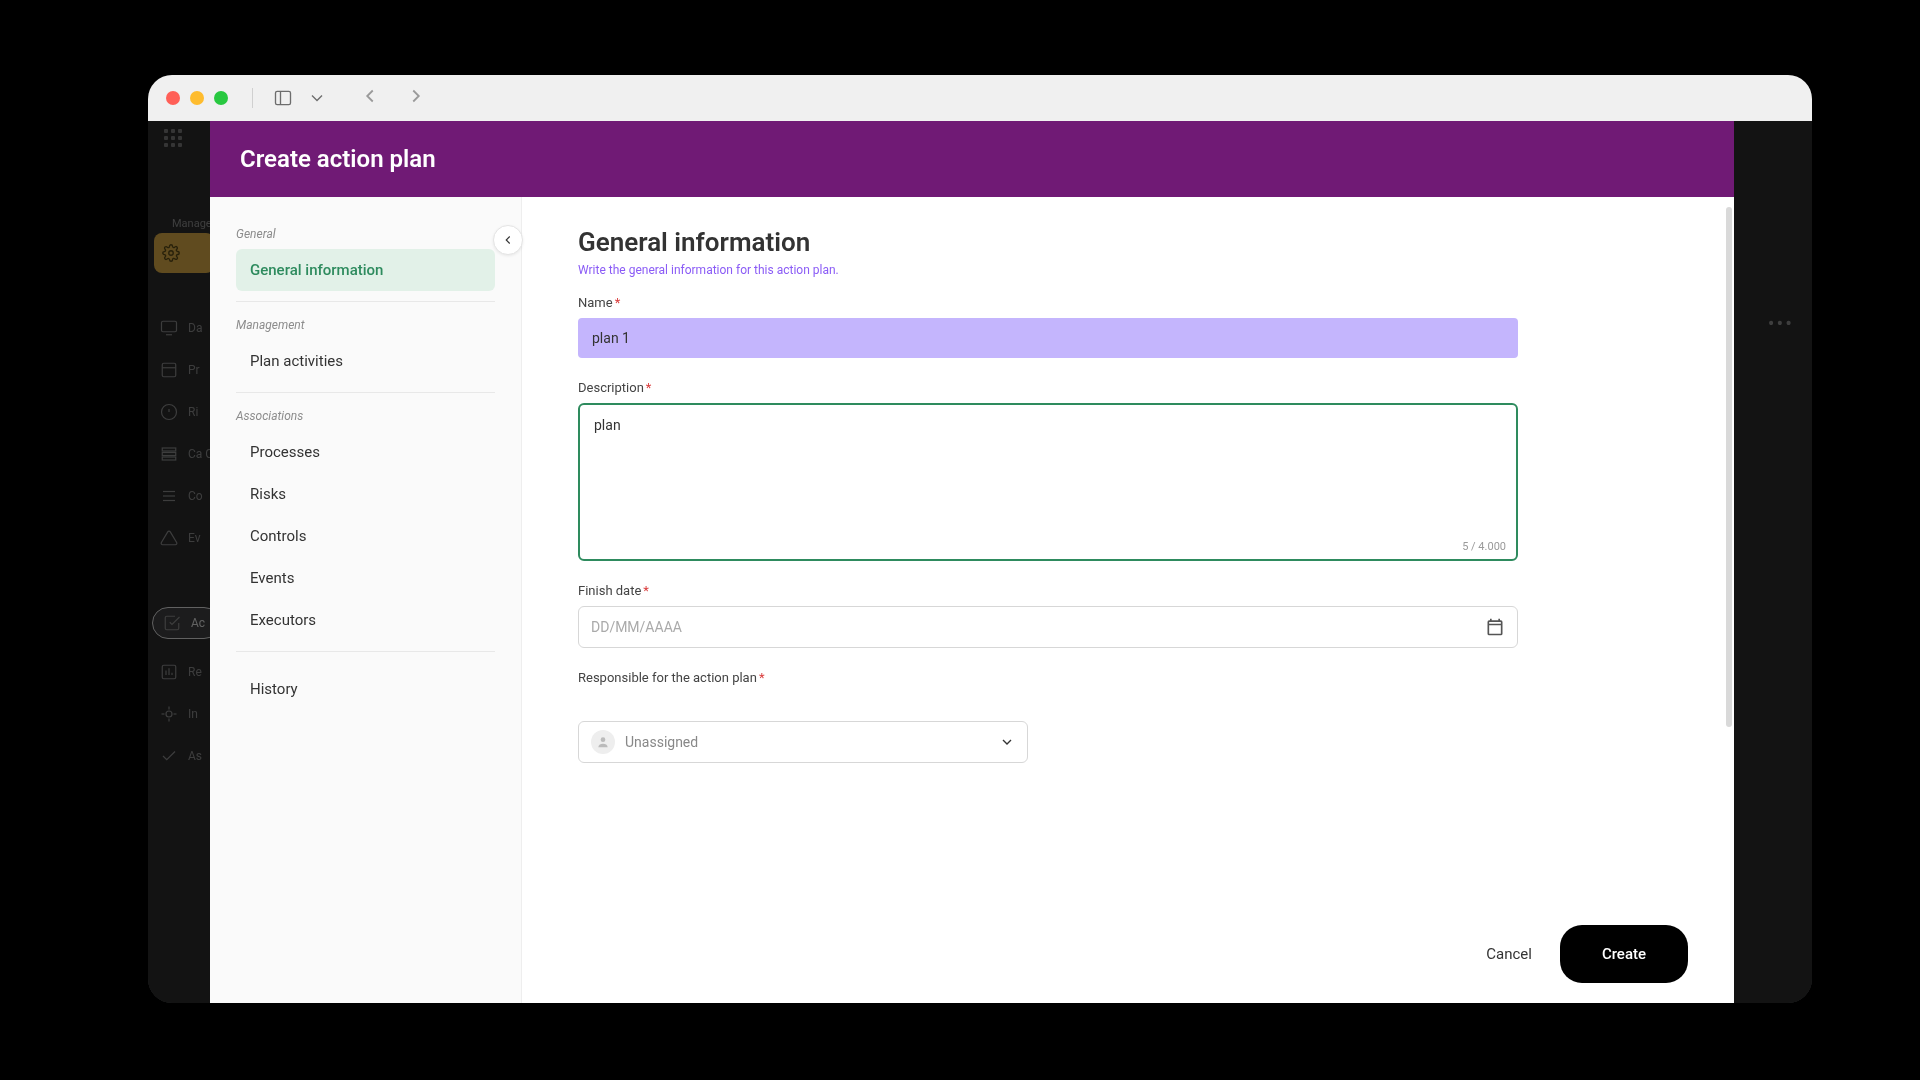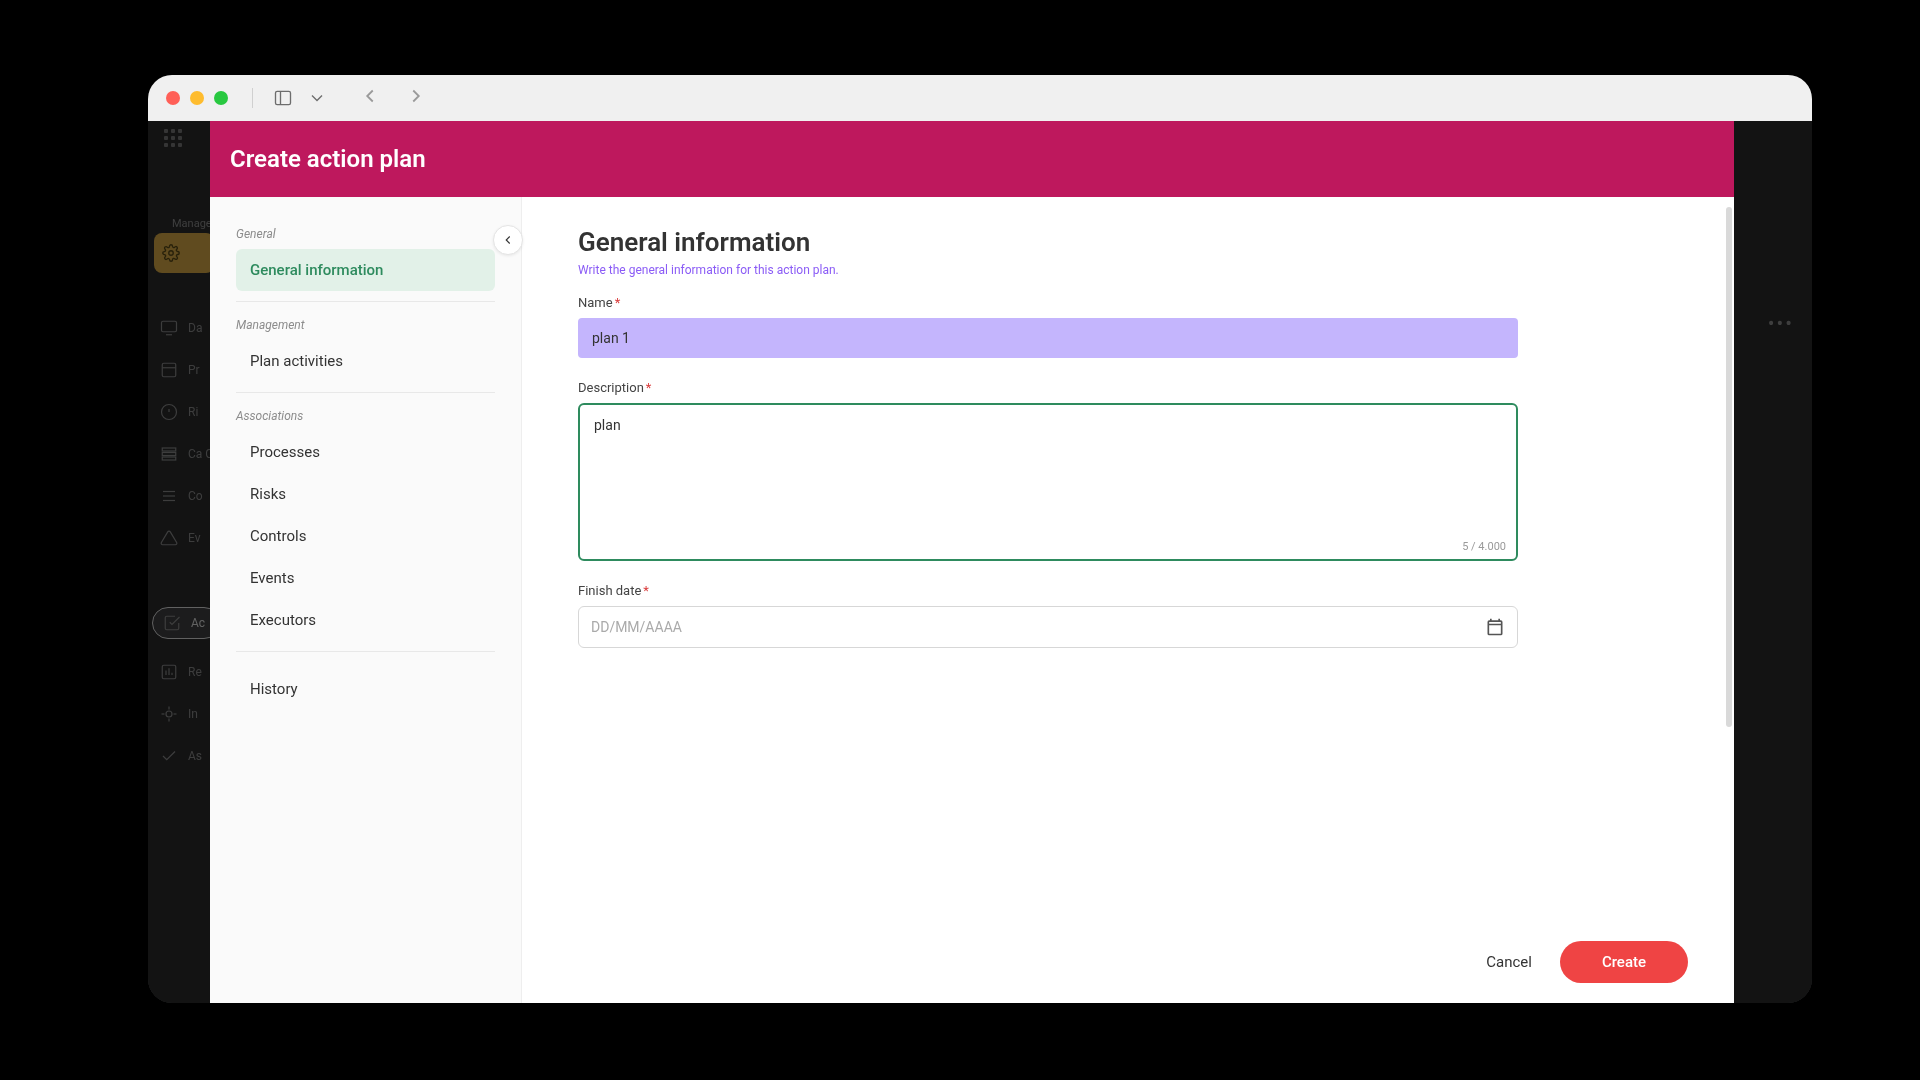--- a/index.html
+++ b/index.html
@@ -28,21 +28,21 @@
 .ad-chip svg{ width:18px;height:18px; stroke:#5a4a18; fill:none; stroke-width:1.8;}
 .ad-items { position:absolute; left:12px; top:198px; display:flex; flex-direction:column; gap:24px; }
 .ad-item { display:flex; align-items:center; gap:10px; color:#888; font-size:12px; }
 .ad-item svg{ width:18px;height:18px; stroke:#888; fill:none; stroke-width:1.6;}
 .ad-item.sel { color:#d9d9d9; }
 .ad-item.sel-wrap { background:#3e3f40; border-radius:18px; padding:6px 10px; margin-left:-8px; }
 .ad-dots { position:absolute; right:18px; top:190px; font-size:20px; color:#8a8a8a; letter-spacing:2px; }
 
 
 .modal { position:absolute; left:62px; top:46px; right:78px; bottom:0; background:#fff; display:flex; flex-direction:column; z-index:5; }
-.modal-header { background:#be185d; color:#fff; padding:24px 20px; font-size:24px; font-weight:600; }
+.modal-header { background:#701a75; color:#fff; padding:24px 30px; font-size:24px; font-weight:600; }
 .modal-body { flex:1; display:flex; min-height:0; position:relative; }
 
 
 .panel-left { width:312px; background:#fafafa; border-right:1px solid #eee; padding:24px 0 12px; position:relative; display:flex; flex-direction:column; }
 .collapse-btn { position:absolute; right:-2px; top:28px; width:30px;height:30px; background:#fff; border-radius:50%; border:1px solid #e4e4e4; display:flex; align-items:center; justify-content:center; box-shadow:0 1px 3px rgba(0,0,0,.08); cursor:pointer; }
 .collapse-btn svg{width:14px;height:14px;stroke:#333;fill:none;stroke-width:2;}
 .pl-group { padding: 6px 26px 0; }
 .pl-caption { font-size:12px; color:#8c8c8c; margin-bottom:8px;font-style:italic; }
 .pl-item { padding:12px 14px; font-size:15px; color:#333; cursor:pointer; border-radius:6px; }
 .pl-item.active { background:#e2f1e8; color:#2e8b5e; font-weight:500; }
@@ -70,21 +70,21 @@
 .cal-ico svg{width:100%;height:100%;fill:#555;}
 .sel-wrap { display:flex; align-items:center; border:1px solid #d7d7d7; border-radius:6px; padding:8px 12px; gap:10px; max-width:450px; cursor:pointer;margin-top:36px; }
 .avatar { width:24px;height:24px;border-radius:50%;background:#eee;display:flex;align-items:center;justify-content:center; }
 .avatar svg{width:14px;height:14px;fill:#bbb;}
 .sel-text{flex:1; font-size:14px; color:#888;}
 .chev{width:16px;height:16px;}
 .chev svg{width:100%;height:100%;stroke:#333;fill:none;stroke-width:2;}
 
 .actions { margin-top:auto; display:flex; justify-content:flex-end; gap:14px; align-items:center; padding-top:20px; }
 .btn-cancel { background:none; border:none; font-size:15px; color:#333; cursor:pointer; padding:10px 14px; }
-.btn-create { background:#ef4444; color:#fff; border:none; border-radius:22px; padding:12px 42px; font-size:15px; font-weight:500; cursor:pointer; }
+.btn-create { background:#000000; color:#fff; border:none; border-radius:22px; padding:20px 42px; font-size:15px; font-weight:500; cursor:pointer; }
 
 .scrollbar { position:absolute; right:2px; top:10px; width:6px; height:520px; background:#d9d9d9; border-radius:3px; }
 </style>
 </head>
 <body>
 
 <div class="stage">
 
   <div class="titlebar">
     <div class="traffic">
@@ -274,20 +274,35 @@
               <label class="lbl"><span>Finish date</span><span class="req">*</span></label>
               <div class="date-wrap">
                 <input class="date-inp" placeholder="DD/MM/AAAA" style="">
                 <span class="cal-ico"><svg viewBox="0 0 24 24">
                       <path d="M19 4h-1V2h-2v2H8V2H6v2H5a2 2 0 0 0-2 2v14a2 2 0 0 0 2 2h14a2 2 0 0 0 2-2V6a2 2 0 0 0-2-2zm0 16H5V10h14v10zM5 8V6h14v2H5z"></path>
                     </svg></span>
               </div>
             </div>
           </div>
 
+          <div class="fld">
+            <label class="lbl"><span>Responsible for the action plan</span><span class="req">*</span></label>
+            <div class="sel-wrap">
+              <span class="avatar">
+                  <svg viewBox="0 0 24 24">
+                    <circle cx="12" cy="8" r="4"></circle>
+                    <path d="M4 21c0-4 4-6 8-6s8 2 8 6"></path>
+                  </svg>
+                </span>
+              <span class="sel-text">Unassigned</span>
+              <span class="chev"><svg viewBox="0 0 24 24">
+                    <polyline points="6 9 12 15 18 9"></polyline>
+                  </svg></span>
+            </div>
+          </div>
         </div>
 
         <div class="actions">
           <button class="btn-cancel">Cancel</button>
           <button class="btn-create">Create</button>
         </div>
       </div>
     </div>
   </div>
 

